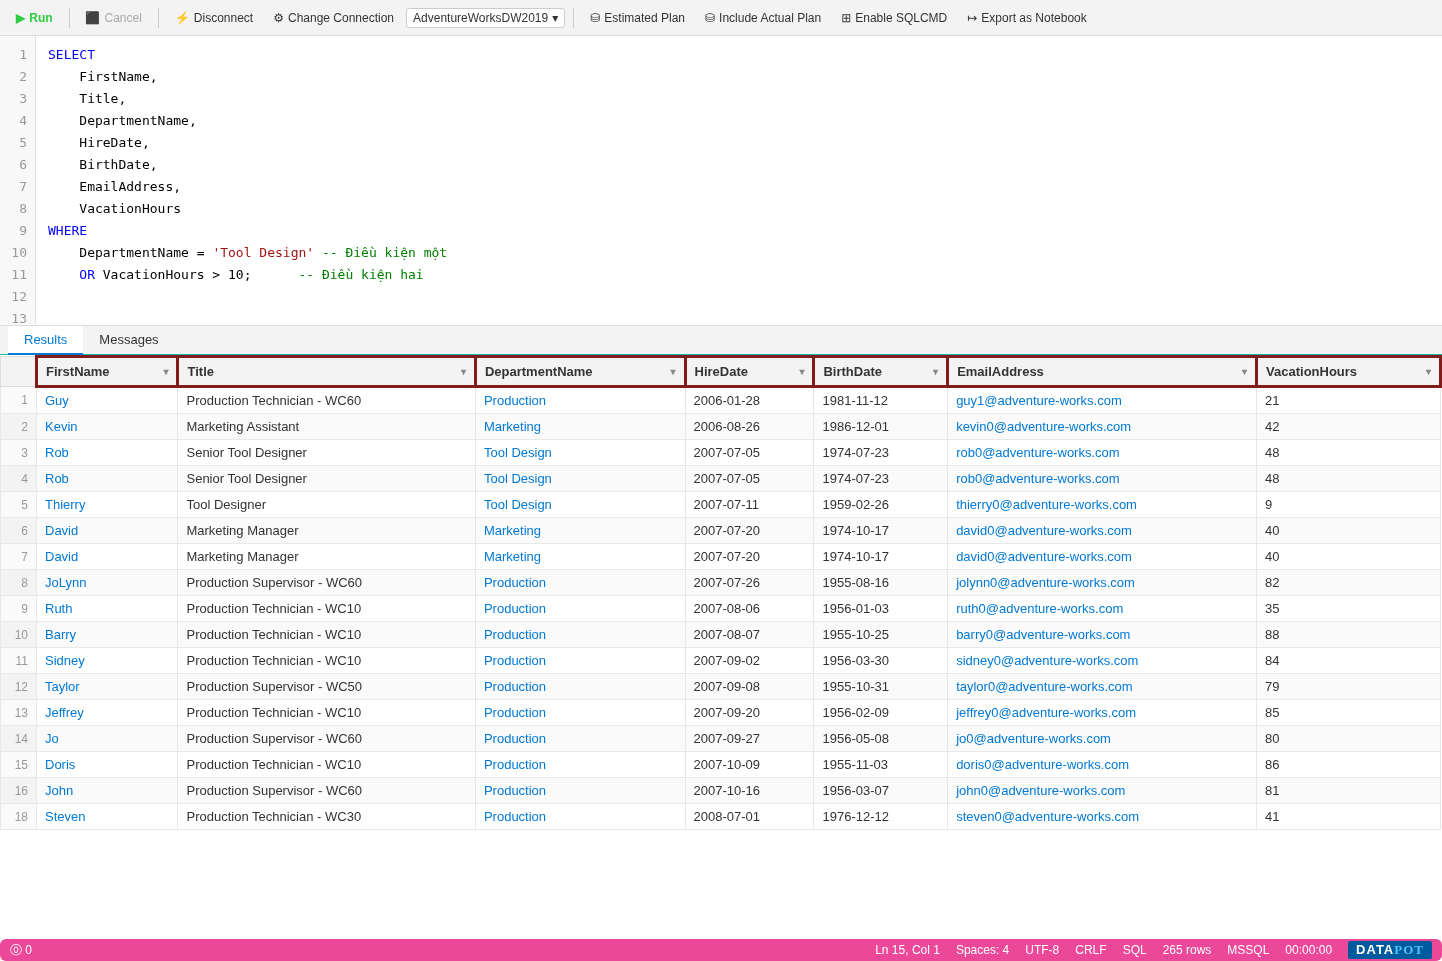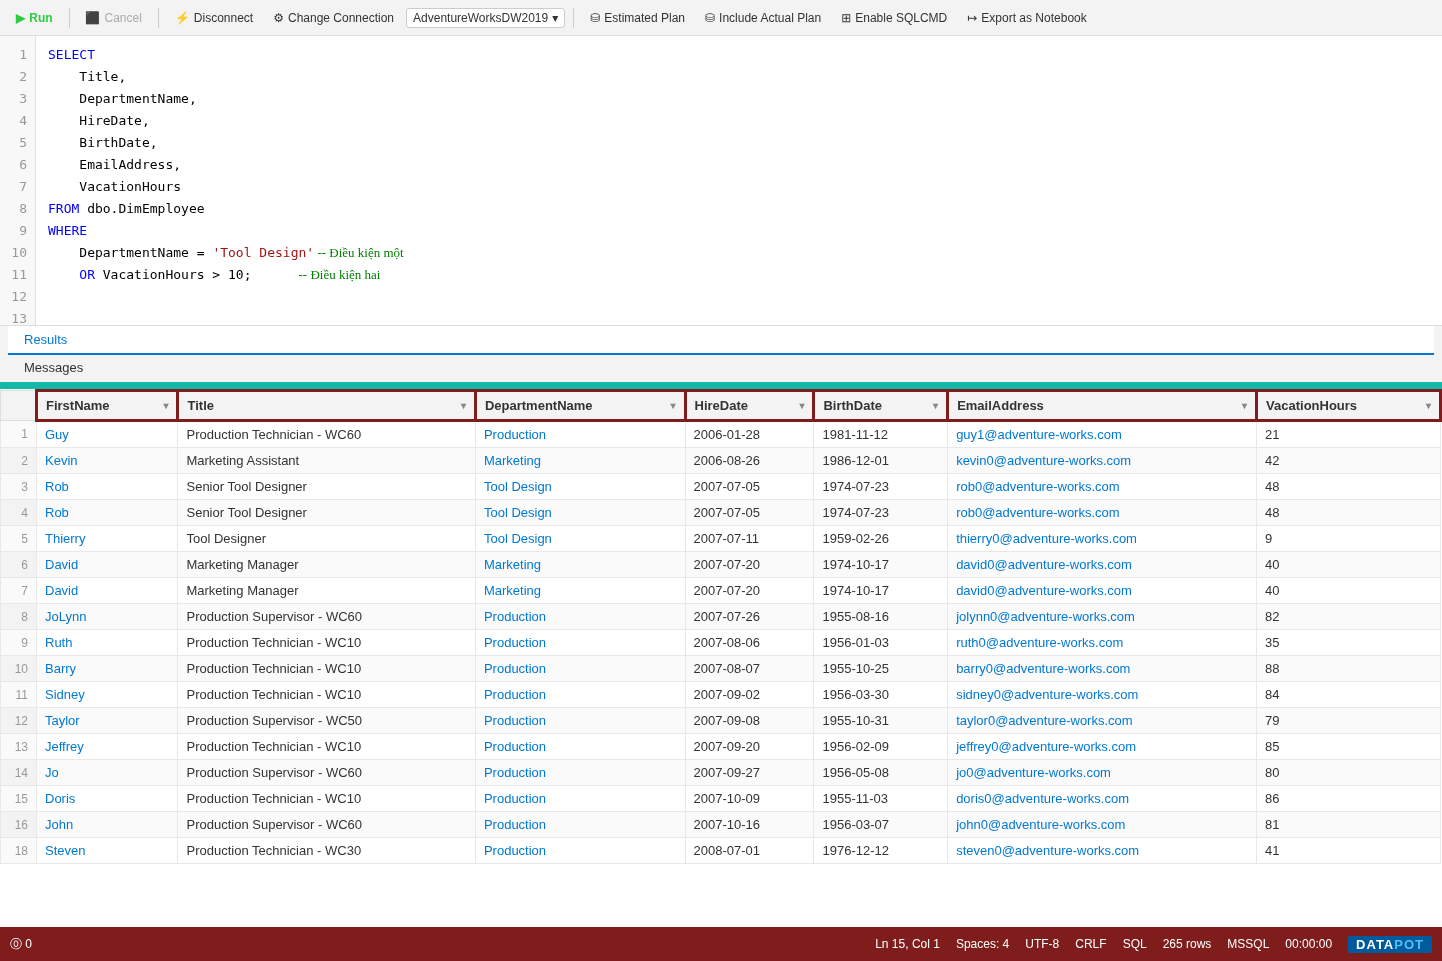--- a/index.html
+++ b/index.html
@@ -42,28 +42,28 @@
       color: #999; line-height: 22px; user-select: none;
       padding-right: 8px; padding-left: 8px;
     }
     .code-area {
       padding: 8px 12px; font-family: Consolas, monospace;
       font-size: 13px; line-height: 22px; flex: 1; overflow-y: auto;
     }
     .code-line { white-space: pre; display: block; }
     .kw { color: #0000ff; }
     .str { color: #a31515; }
-    .comment { color: #008000; font-family: Liberation Serif, serif; }
+    .comment { color: #008000; }
     .plain { color: #000; }
 
     
     .results-panel { flex: 1; display: flex; flex-direction: column; overflow: hidden; }
     .results-tabs {
-      display: flex; border-bottom: 7px solid #14b8a6;
-      background: #f3f3f3; padding: 0 8px; flex-shrink: 0; flex-direction: column;
+      display: flex; border-bottom: 1px solid #14b8a6;
+      background: #f3f3f3; padding: 0 8px; flex-shrink: 0;
     }
     .tab {
       padding: 6px 16px; cursor: pointer; font-size: 13px;
       border-bottom: 2px solid transparent; margin-bottom: -1px;
     }
     .tab.active { border-bottom: 2px solid #0078d4; color: #0078d4; background: #fff; }
 
     
     .table-wrapper { flex: 1; overflow: auto; }
     table { border-collapse: collapse; width: 100%; font-size: 13px; }
@@ -77,30 +77,30 @@
     .row-num-header { background: #f3f3f3; border: 1px solid #ddd; width: 36px; min-width: 36px; position: sticky; top: 0; z-index: 1; }
     tbody td { border: 1px solid #e8e8e8; padding: 5px 8px; white-space: nowrap; }
     tbody td.row-num { text-align: right; color: #999; font-size: 12px; background: #fafafa; }
     tbody tr:nth-child(even) td { background: #fafafa; }
     tbody tr:nth-child(even) td.row-num { background: #f3f3f3; }
     .link-cell { color: #0078d4; }
 
     
     .status-bar {
       display: flex; align-items: center; justify-content: space-between;
-      background: #7f1d1d; color: #fff; padding: 2px 10px;
-      font-size: 12px; height: 34px; flex-shrink: 0;
+      background: #ec4899; color: #fff; padding: 2px 10px;
+      font-size: 12px; height: 22px; flex-shrink: 0; border-radius: 6px;
     }
     .status-left { display: flex; gap: 16px; align-items: center; }
     .status-right { display: flex; align-items: center; gap: 16px; }
     .datapot-logo {
       background: #005a9e; padding: 1px 8px; border-radius: 2px;
       font-weight: 700; font-size: 13px; letter-spacing: 1px;
     }
-    .datapot-logo span { color: #4fc3f7; }
+    .datapot-logo span { color: #4fc3f7; font-family: Liberation Serif, serif; }
   </style>
 </head>
 <body>
 
 <div class="toolbar">
   <button class="toolbar-btn run-btn">
     <span>▶</span>
     <span>Run</span>
   </button>
   <div class="separator"></div>
@@ -152,27 +152,27 @@
         <div>7</div>
         <div>8</div>
         <div>9</div>
         <div>10</div>
         <div>11</div>
         <div>12</div>
         <div>13</div>
       </div>
     <div class="code-area" id="code-area">
         <span class="code-line"><span class="kw">SELECT</span></span>
+        <span class="code-line"><span class="plain">    FirstName,</span></span>
         <span class="code-line"><span class="plain">    Title,</span></span>
         <span class="code-line"><span class="plain">    DepartmentName,</span></span>
         <span class="code-line"><span class="plain">    HireDate,</span></span>
         <span class="code-line"><span class="plain">    BirthDate,</span></span>
         <span class="code-line"><span class="plain">    EmailAddress,</span></span>
         <span class="code-line"><span class="plain">    VacationHours</span></span>
-        <span class="code-line"><span class="kw">FROM</span><span class="plain"> dbo.DimEmployee</span></span>
         <span class="code-line"><span class="kw">WHERE</span></span>
         <span class="code-line"><span class="plain">    DepartmentName = </span><span class="str">'Tool Design'</span><span class="comment"> -- Điều kiện một</span></span>
         <span class="code-line"><span class="plain">    </span><span class="kw">OR</span><span class="plain"> VacationHours &gt; 10;      </span><span class="comment">-- Điều kiện hai</span></span>
         <span class="code-line"><span class="plain"></span></span>
         <span class="code-line"><span class="plain"></span></span>
       </div>
   </div>
 </div>
 
 <div class="results-panel">

